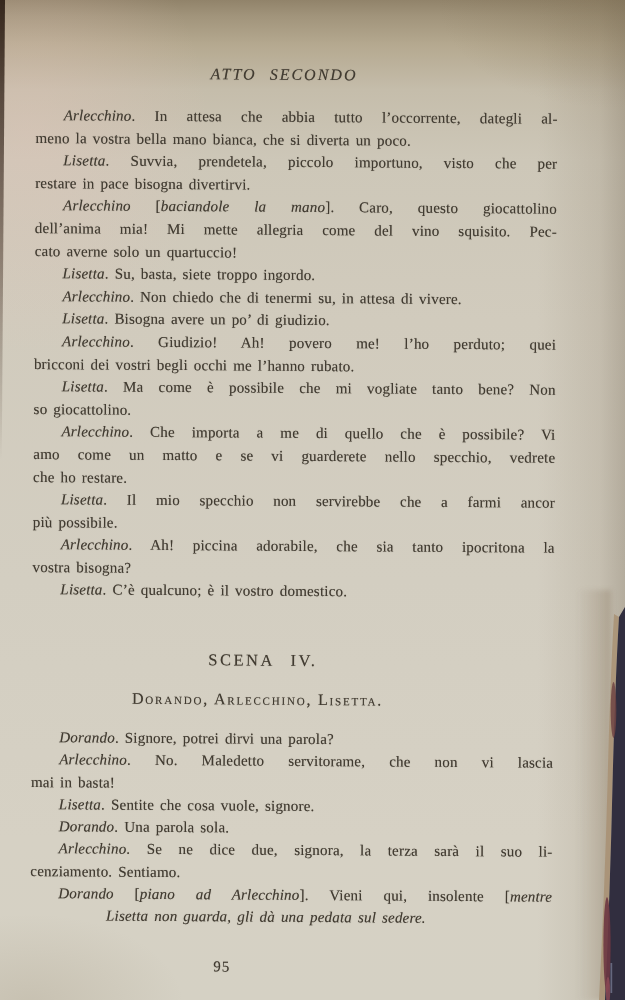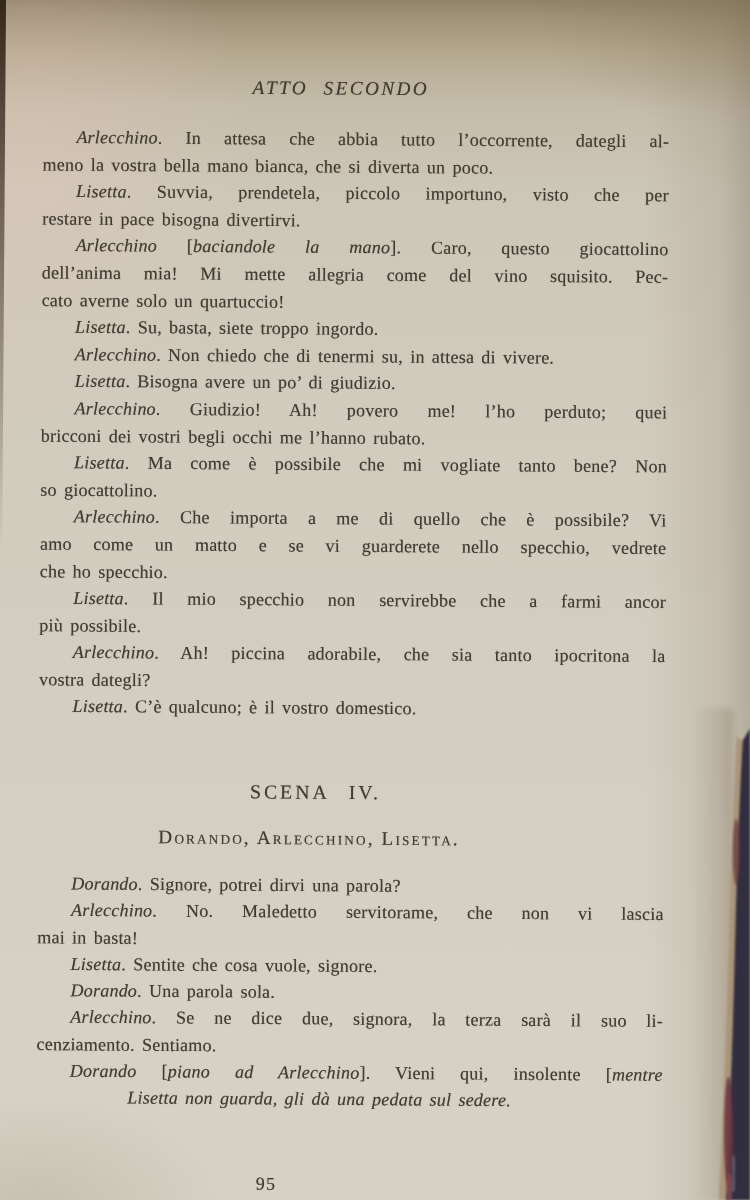--- a/index.html
+++ b/index.html
@@ -49,21 +49,21 @@
   .scene-title {
     position:absolute; top:651px; left:264px; transform:translateX(-50%);
     font-size:16.5px; letter-spacing:2.5px; word-spacing:10px; white-space:nowrap;
   }
   .scene-cast {
     position:absolute; top:691px; left:259px; transform:translateX(-50%);
     font-variant:small-caps; font-size:16px; letter-spacing:1.8px; white-space:nowrap;
   }
   .folio {
     position:absolute; top:959px; left:225px; transform:translateX(-50%);
-    font-size:15px; letter-spacing:1px;margin-top:21px;
+    font-size:15px; letter-spacing:1px;
   }
   
   .edge-left {
     position:absolute; left:0; top:0; width:5px; height:460px;
     background:linear-gradient(to bottom,
       rgba(42,28,19,0.9), rgba(66,48,36,0.5) 55%, rgba(90,70,55,0) 100%);
     clip-path:polygon(0 0, 100% 0, 35% 100%, 0 100%);
     filter:blur(0.6px);
   }
   
@@ -93,25 +93,25 @@
         <div class="tline"><span class="rm">cato averne solo un quartuccio!</span></div>
         <div class="tline ind1"><span class="it">Lisetta</span><span class="rm">. Su, basta, siete troppo ingordo.</span></div>
         <div class="tline ind1"><span class="it">Arlecchino</span><span class="rm">. Non chiedo che di tenermi su, in attesa di vivere.</span></div>
         <div class="tline ind1"><span class="it">Lisetta</span><span class="rm">. Bisogna avere un po’ di giudizio.</span></div>
         <div class="tline just ind1"><span class="it">Arlecchino</span><span class="rm">. Giudizio! Ah! povero me! l’ho perduto; quei</span></div>
         <div class="tline"><span class="rm">bricconi dei vostri begli occhi me l’hanno rubato.</span></div>
         <div class="tline just ind1"><span class="it">Lisetta</span><span class="rm">. Ma come è possibile che mi vogliate tanto bene? Non</span></div>
         <div class="tline"><span class="rm">so giocattolino.</span></div>
         <div class="tline just ind1"><span class="it">Arlecchino</span><span class="rm">. Che importa a me di quello che è possibile? Vi</span></div>
         <div class="tline just"><span class="rm">amo come un matto e se vi guarderete nello specchio, vedrete</span></div>
-        <div class="tline"><span class="rm">che ho specchio.</span></div>
+        <div class="tline"><span class="rm">che ho restare.</span></div>
         <div class="tline just ind1"><span class="it">Lisetta</span><span class="rm">. Il mio specchio non servirebbe che a farmi ancor</span></div>
         <div class="tline"><span class="rm">più possibile.</span></div>
         <div class="tline just ind1"><span class="it">Arlecchino</span><span class="rm">. Ah! piccina adorabile, che sia tanto ipocritona la</span></div>
-        <div class="tline"><span class="rm">vostra dategli?</span></div>
+        <div class="tline"><span class="rm">vostra bisogna?</span></div>
         <div class="tline ind1"><span class="it">Lisetta</span><span class="rm">. C’è qualcuno; è il vostro domestico.</span></div>
       </div>
 
     <div class="scene-title">SCENA IV.</div>
     <div class="scene-cast">Dorando, Arlecchino, Lisetta.</div>
 
     <div id="dialogue-block-2" class="dialogue block-2">
         <div class="tline ind1"><span class="it">Dorando</span><span class="rm">. Signore, potrei dirvi una parola?</span></div>
         <div class="tline just ind1"><span class="it">Arlecchino</span><span class="rm">. No. Maledetto servitorame, che non vi lascia</span></div>
         <div class="tline"><span class="rm">mai in basta!</span></div>

